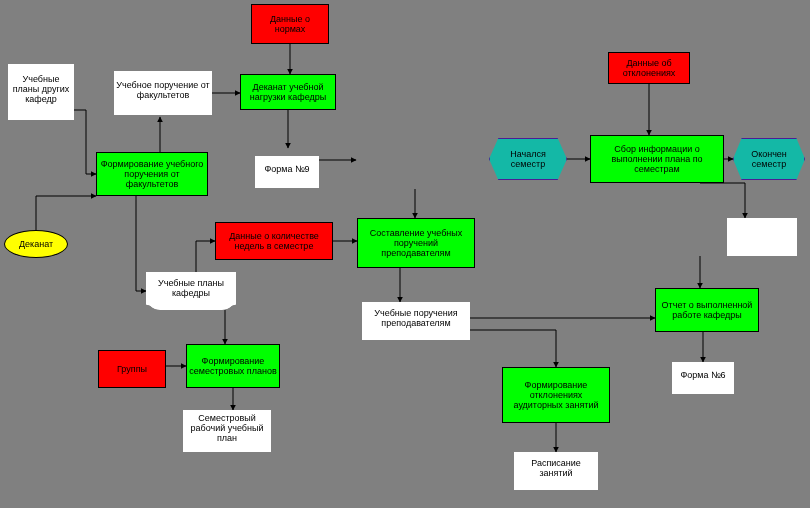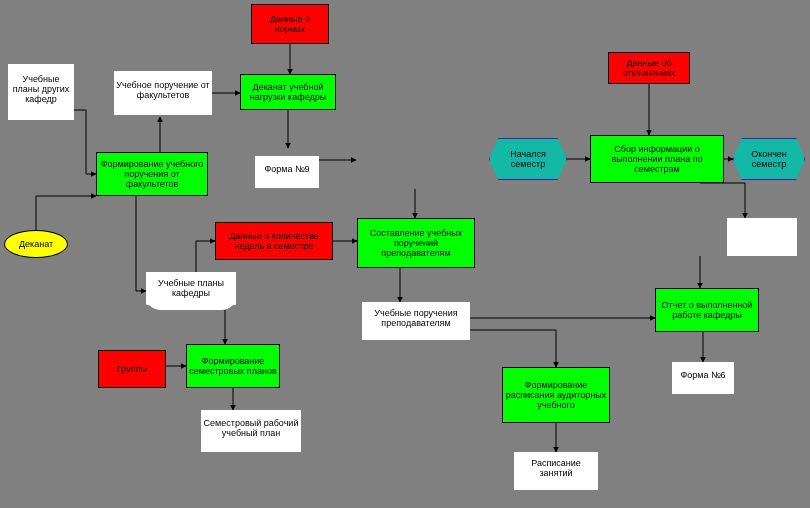--- a/index.html
+++ b/index.html
@@ -220,29 +220,29 @@
 
   <div class="node data-red" style="left:98px; top:350px; width:68px; height:38px;">
     <span>Группы</span>
   </div>
 
   <div class="node proc" style="left:186px; top:344px; width:94px; height:44px;">
     <span>Формирование семестровых планов</span>
   </div>
 
   <div class="node proc" style="left:502px; top:367px; width:108px; height:56px;">
-    <span>Формирование расписания аудиторных учебного</span>
+    <span>Формирование отклонениях аудиторных занятий</span>
   </div>
 
   <div class="node doc" style="left:672px; top:362px; width:62px; height:32px;">
     <div class="docbody"></div>
     <span class="doctext">Форма №6</span>
   </div>
 
-  <div class="node doc" style="left:201px; top:410px; width:100px; height:42px;">
+  <div class="node doc" style="left:183px; top:410px; width:88px; height:42px;">
     <div class="docbody"></div>
     <span class="doctext">Семестровый рабочий учебный план</span>
   </div>
 
   <div class="node doc" style="left:514px; top:452px; width:84px; height:38px;">
     <div class="docbody"></div>
     <span class="doctext">Расписание занятий</span>
   </div>
 
 </div>

